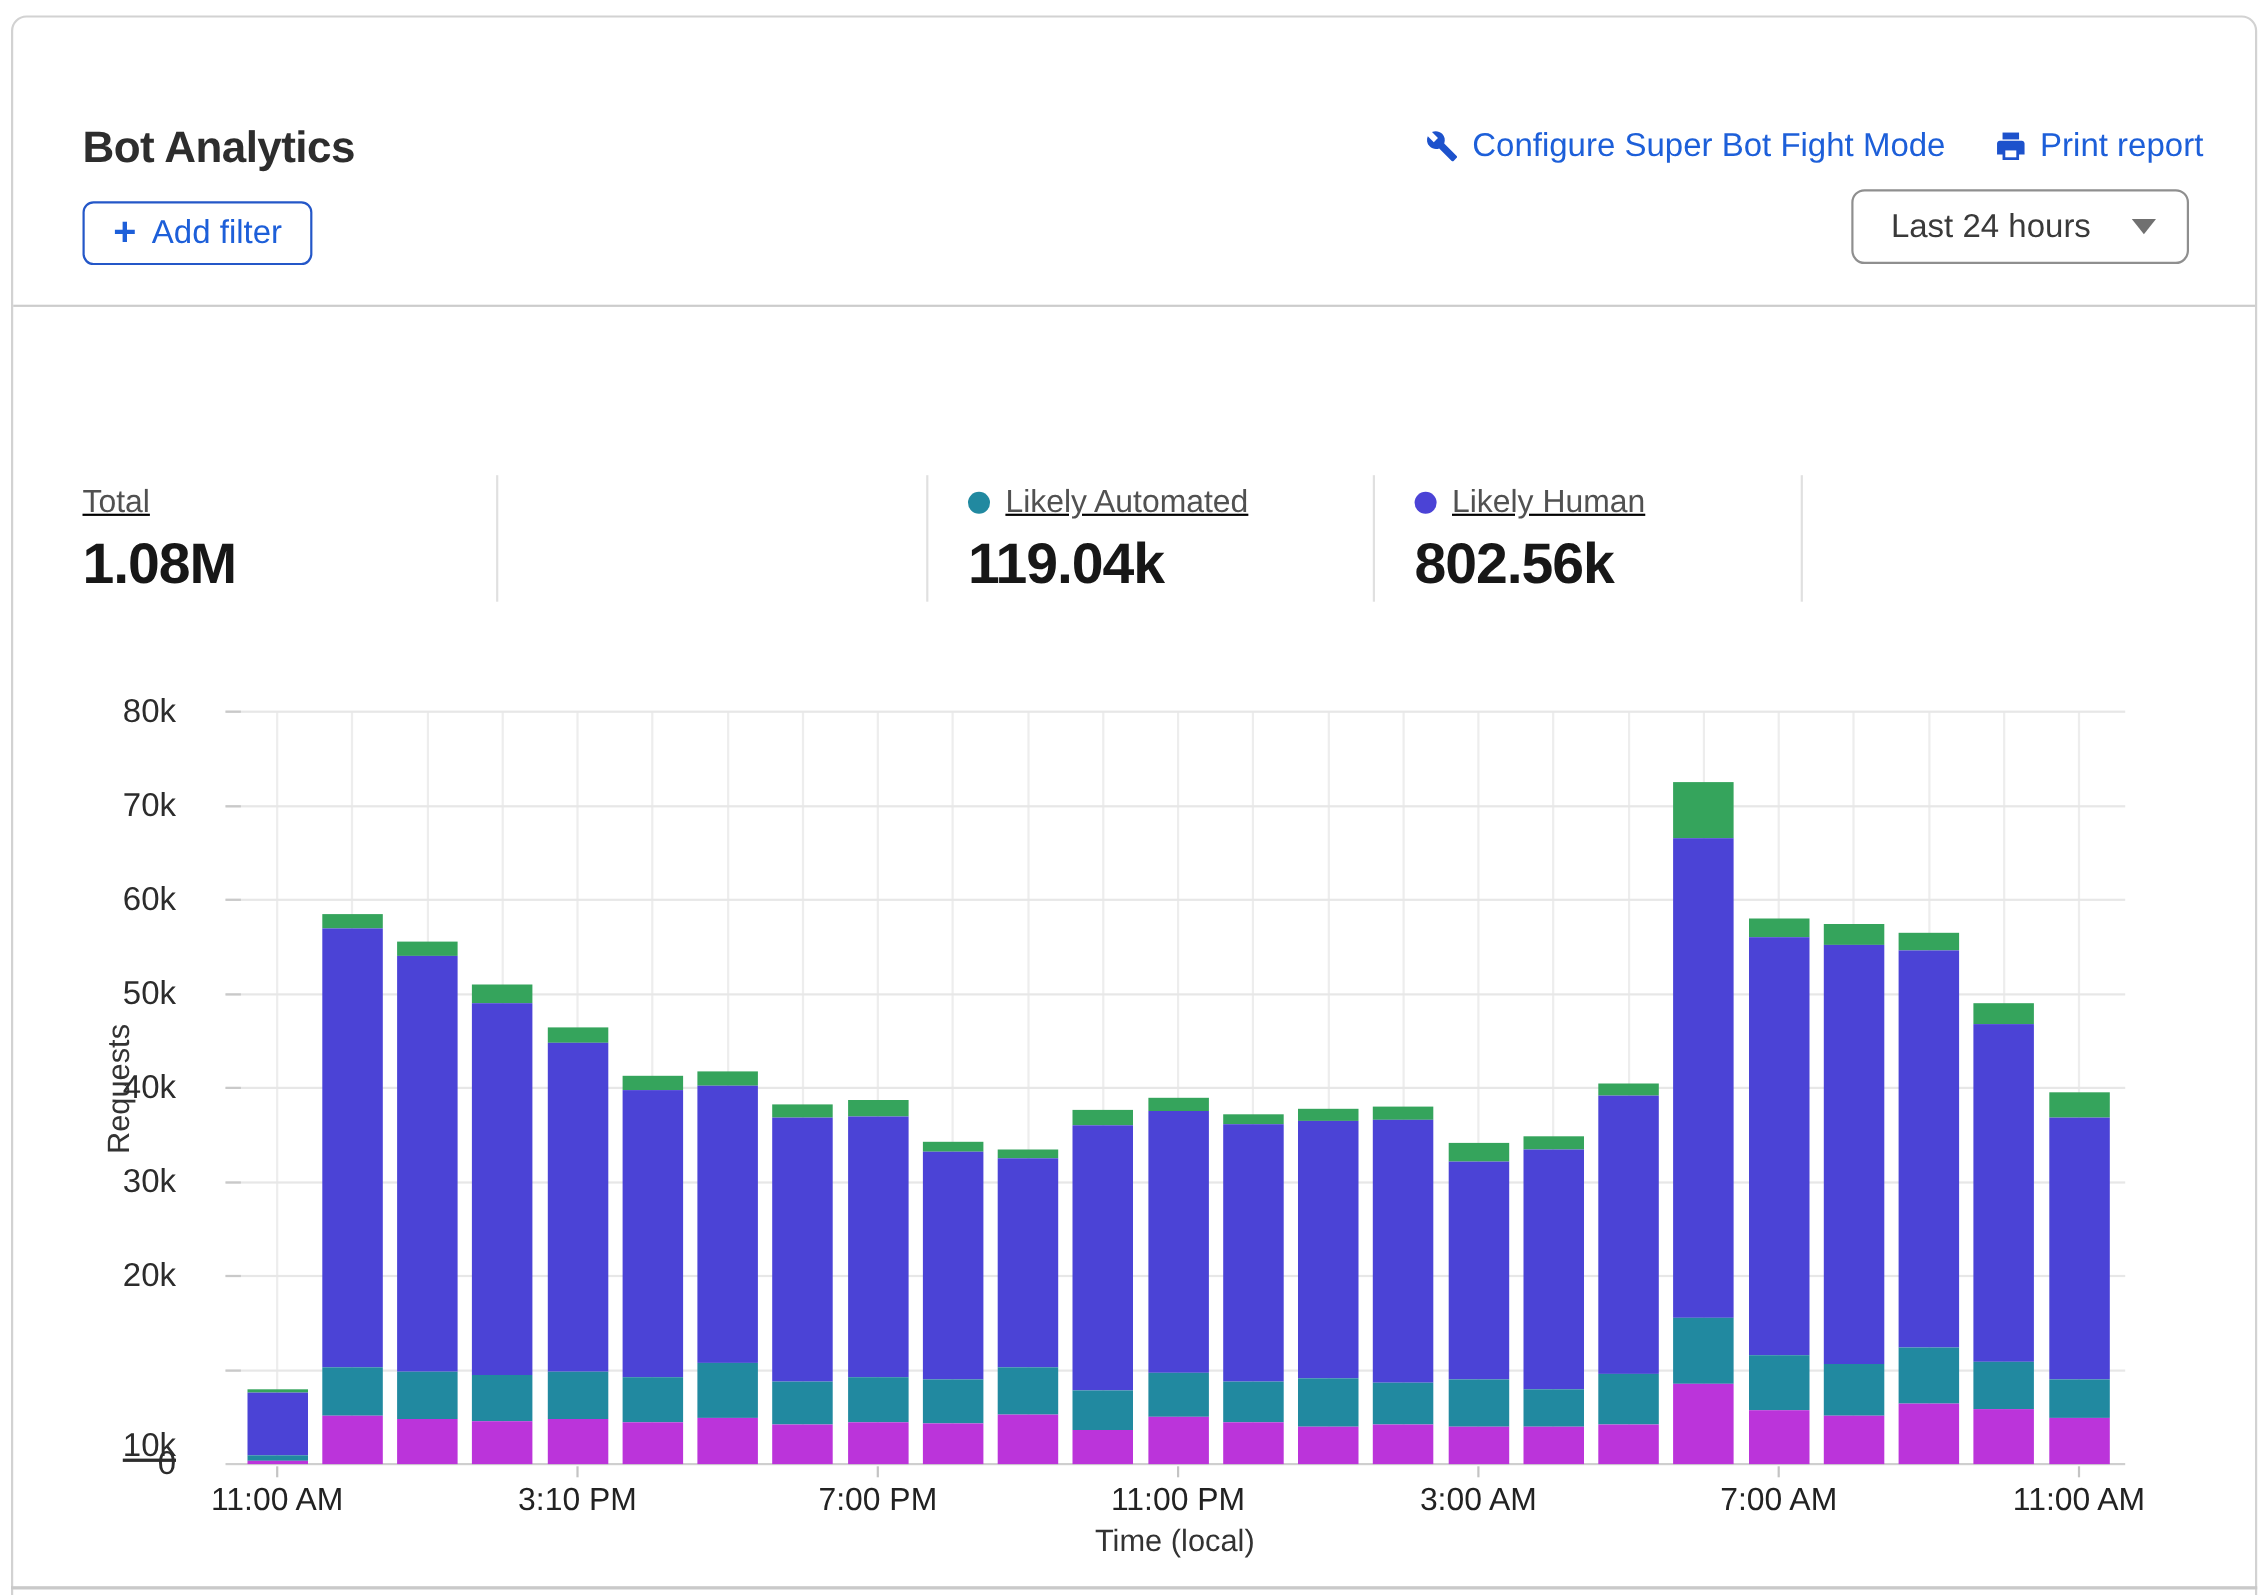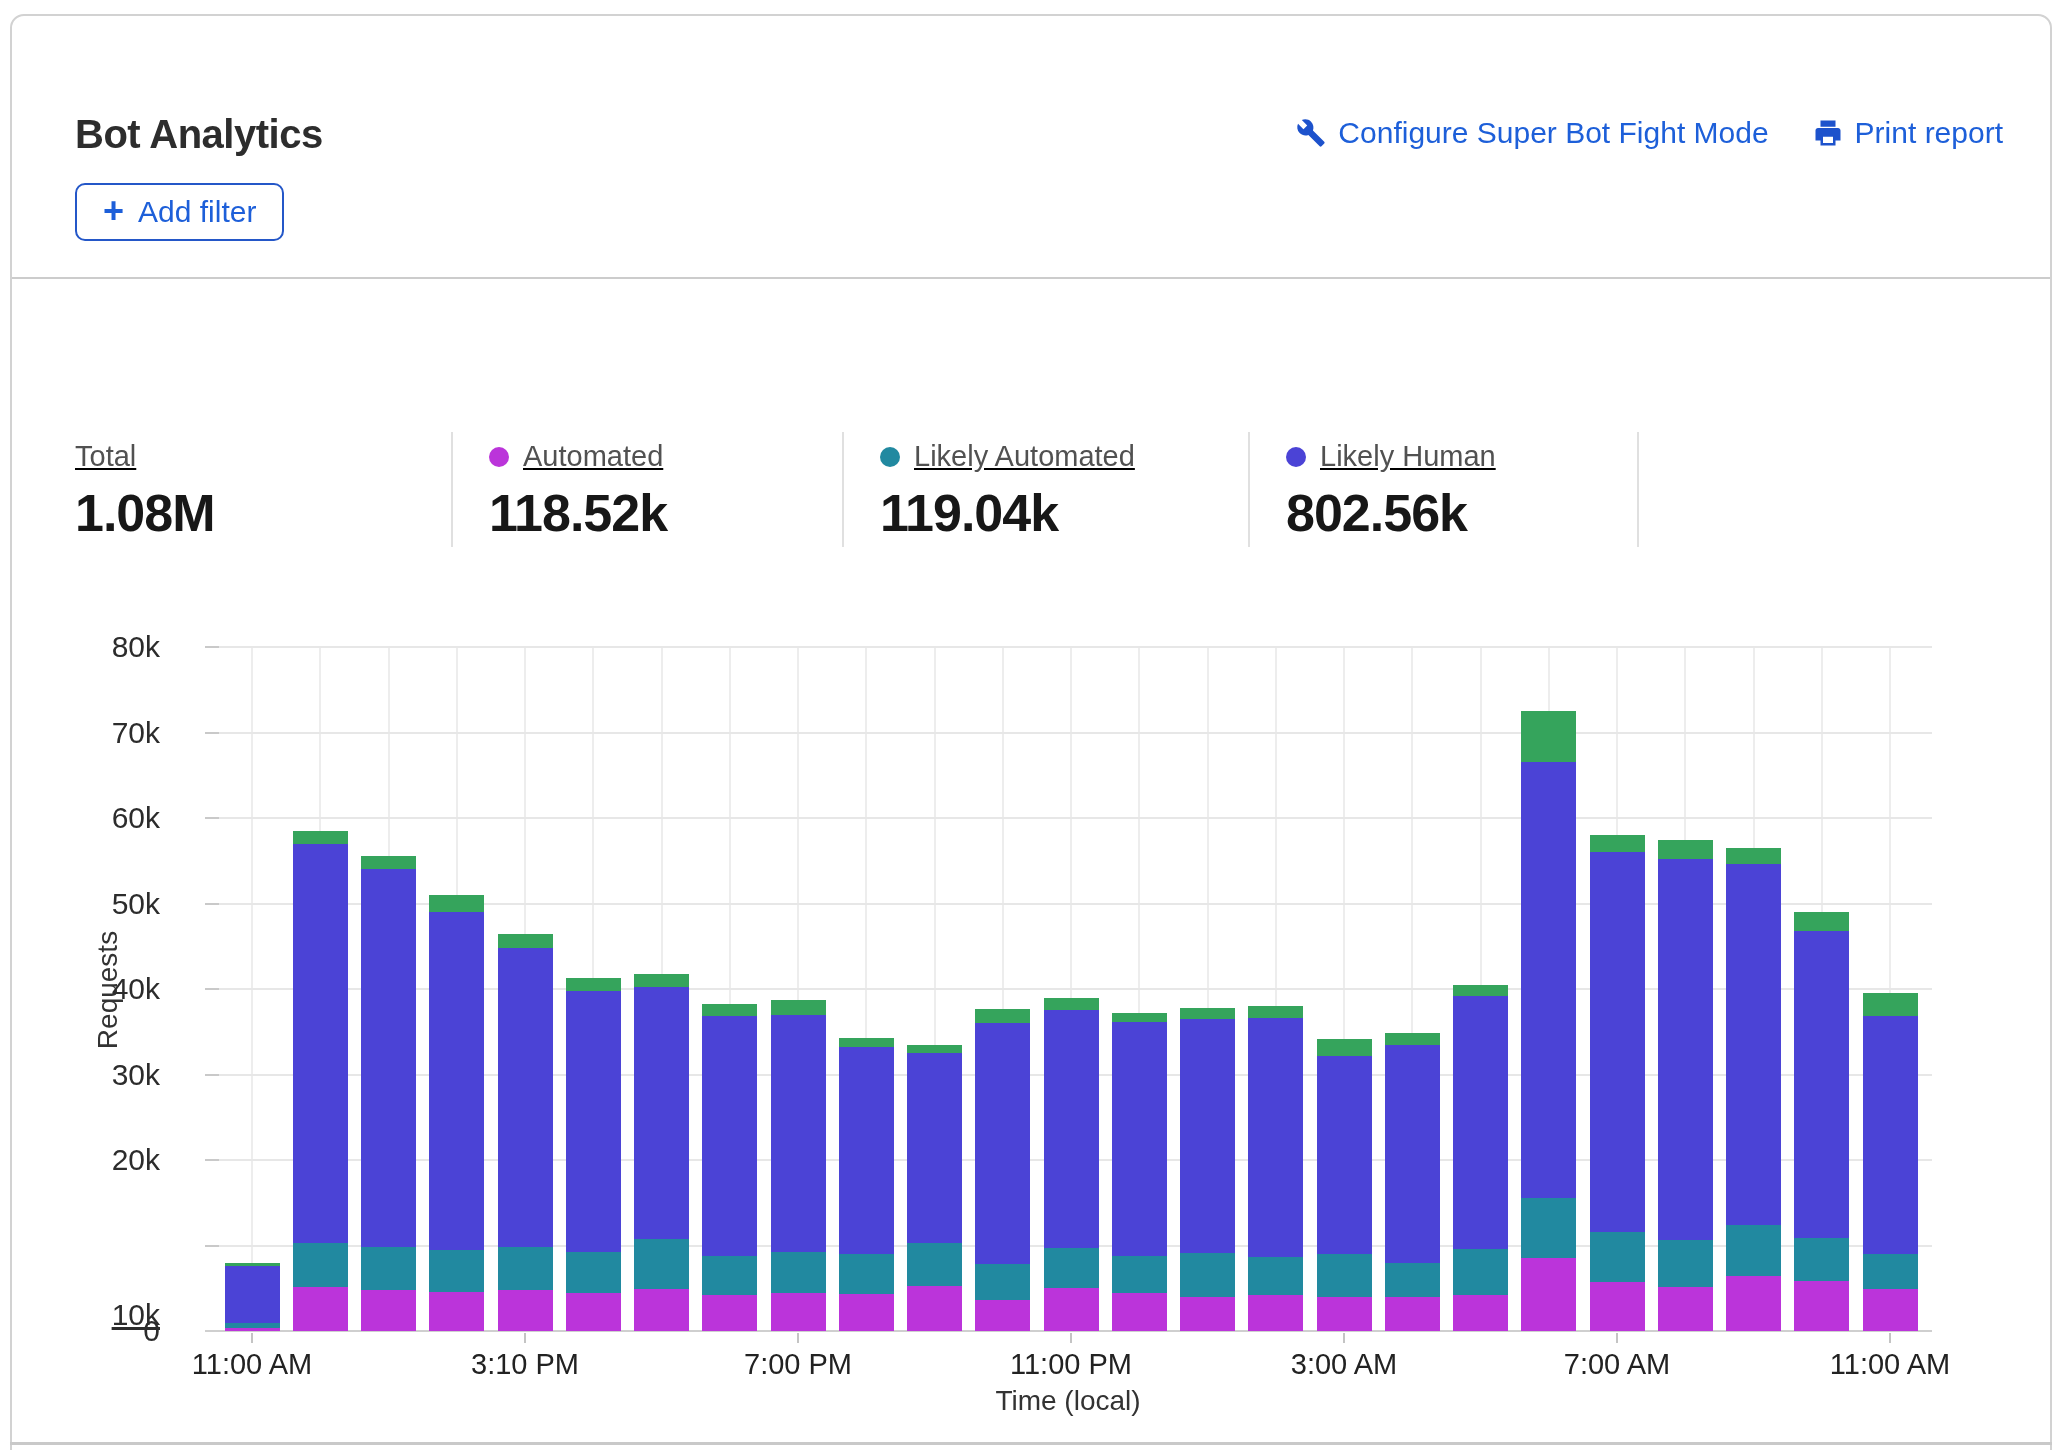--- a/index.html
+++ b/index.html
@@ -91,38 +91,35 @@
         </span>
         <span>Print report</span>
       </a>
     </div>
 
     <button class="add-filter-btn">
       <span class="plus-glyph">+</span>
       <span>Add filter</span>
     </button>
 
+    <div class="time-select">
+      <span>Last 24 hours</span>
+      <span class="caret"></span>
+    </div>
   </div>
 
 
   <div class="stats-row">
     <div class="stat" style="left:63px">
       <div class="stat-label-row">
           <span class="stat-label">Total</span>
         </div>
       <div class="stat-value">1.08M</div>
     </div>
     <div class="stat-divider" style="left:439px"></div>
-    <div class="stat" style="left:477px">
-      <div class="stat-label-row">
-          <span class="stat-dot" id="dot-1" style="background: rgb(187, 52, 218);"></span>
-          <span class="stat-label">Automated</span>
-        </div>
-      <div class="stat-value">118.52k</div>
-    </div>
     <div class="stat-divider" style="left:830px"></div>
     <div class="stat" style="left:868px">
       <div class="stat-label-row">
           <span class="stat-dot" id="dot-2" style="background: rgb(33, 137, 160);"></span>
           <span class="stat-label">Likely Automated</span>
         </div>
       <div class="stat-value">119.04k</div>
     </div>
     <div class="stat-divider" style="left:1236px"></div>
     <div class="stat" style="left:1274px">

